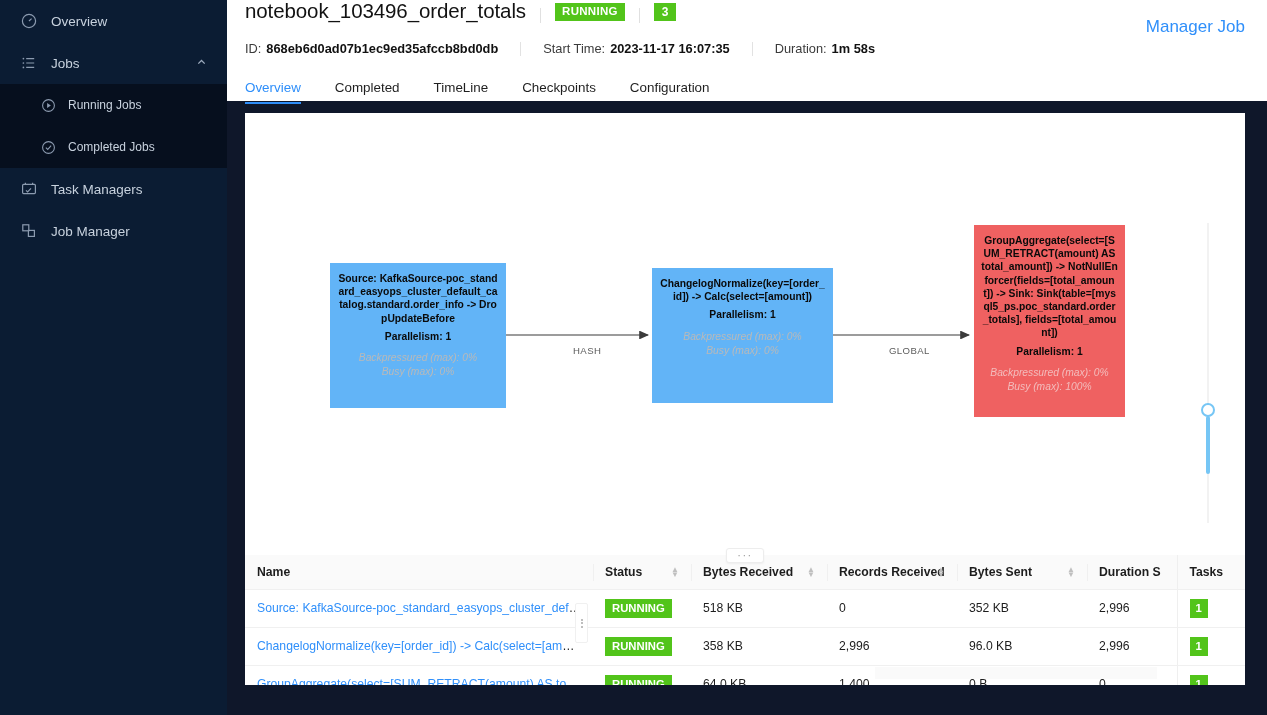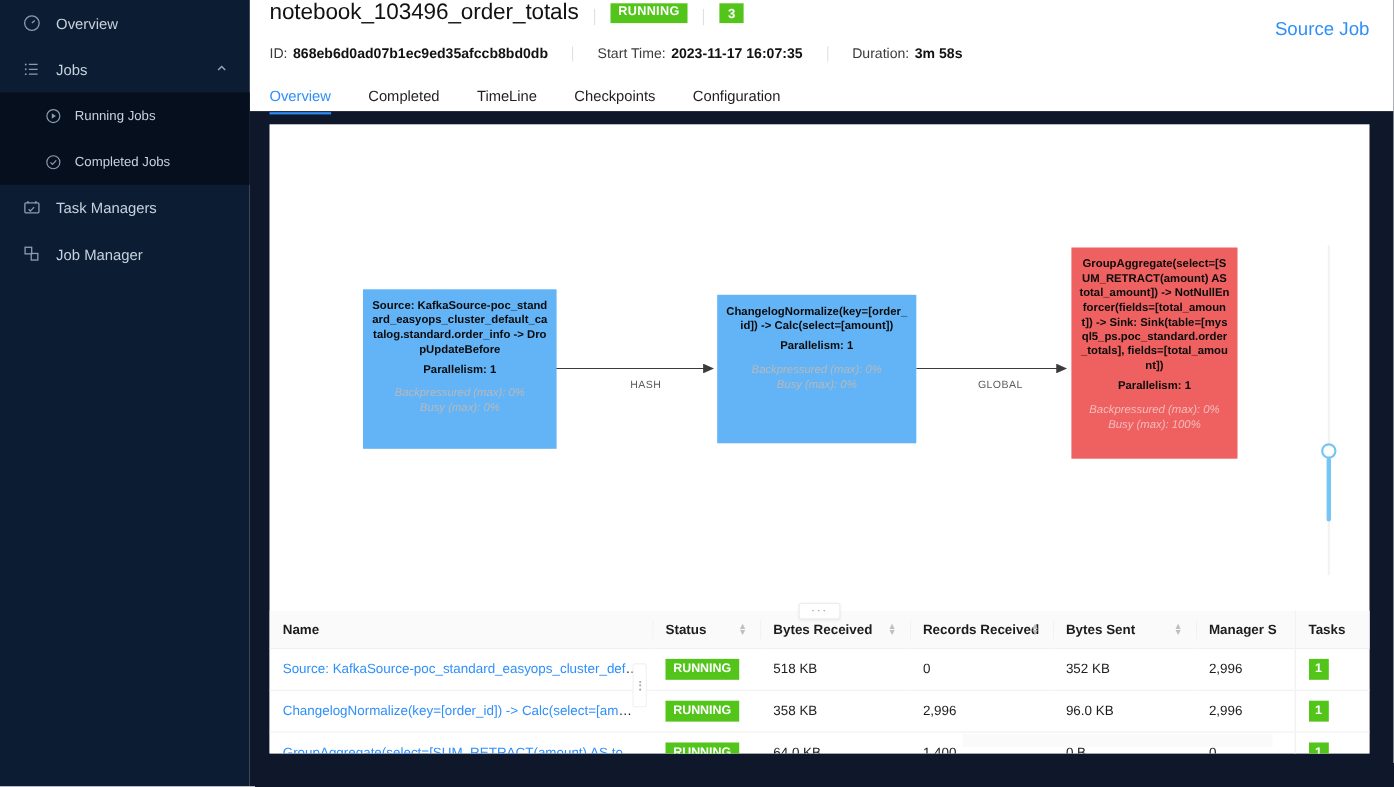--- a/index.html
+++ b/index.html
@@ -294,24 +294,24 @@
       </div>
 
       <div class="meta-row">
         <span class="lbl">ID:</span>
         <span class="val">868eb6d0ad07b1ec9ed35afccb8bd0db</span>
         <span class="meta-sep"></span>
         <span class="lbl">Start Time:</span>
         <span class="val">2023-11-17 16:07:35</span>
         <span class="meta-sep"></span>
         <span class="lbl">Duration:</span>
-        <span class="val">3m 58s</span>
-      </div>
-
-      <div class="cancel-job">Source Job</div>
+        <span class="val">1m 58s</span>
+      </div>
+
+      <div class="cancel-job">Manager Job</div>
 
       <div class="tabs">
         <div class="tab active">Overview</div>
         <div class="tab">Completed</div>
         <div class="tab">TimeLine</div>
         <div class="tab">Checkpoints</div>
         <div class="tab">Configuration</div>
       </div>
     </div>
 
@@ -389,21 +389,21 @@
               </th>
               <th class="divided">
                 <span>Records Received</span>
                 <span class="sorter">▲<br>▼</span>
               </th>
               <th class="divided">
                 <span>Bytes Sent</span>
                 <span class="sorter">▲<br>▼</span>
               </th>
               <th class="divided">
-                <span>Manager S</span>
+                <span>Duration S</span>
               </th>
               <th class="tasks-col">
                 <span>Tasks</span>
               </th>
             </tr>
           </thead>
           <tbody>
             <tr>
               <td class="link">
                 <a>Source: KafkaSource-poc_standard_easyops_cluster_default_ca...</a>

